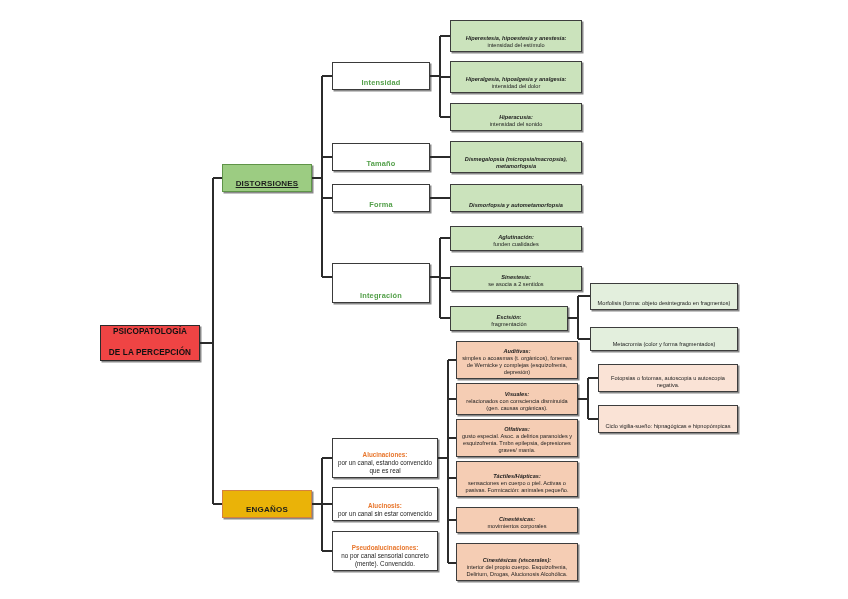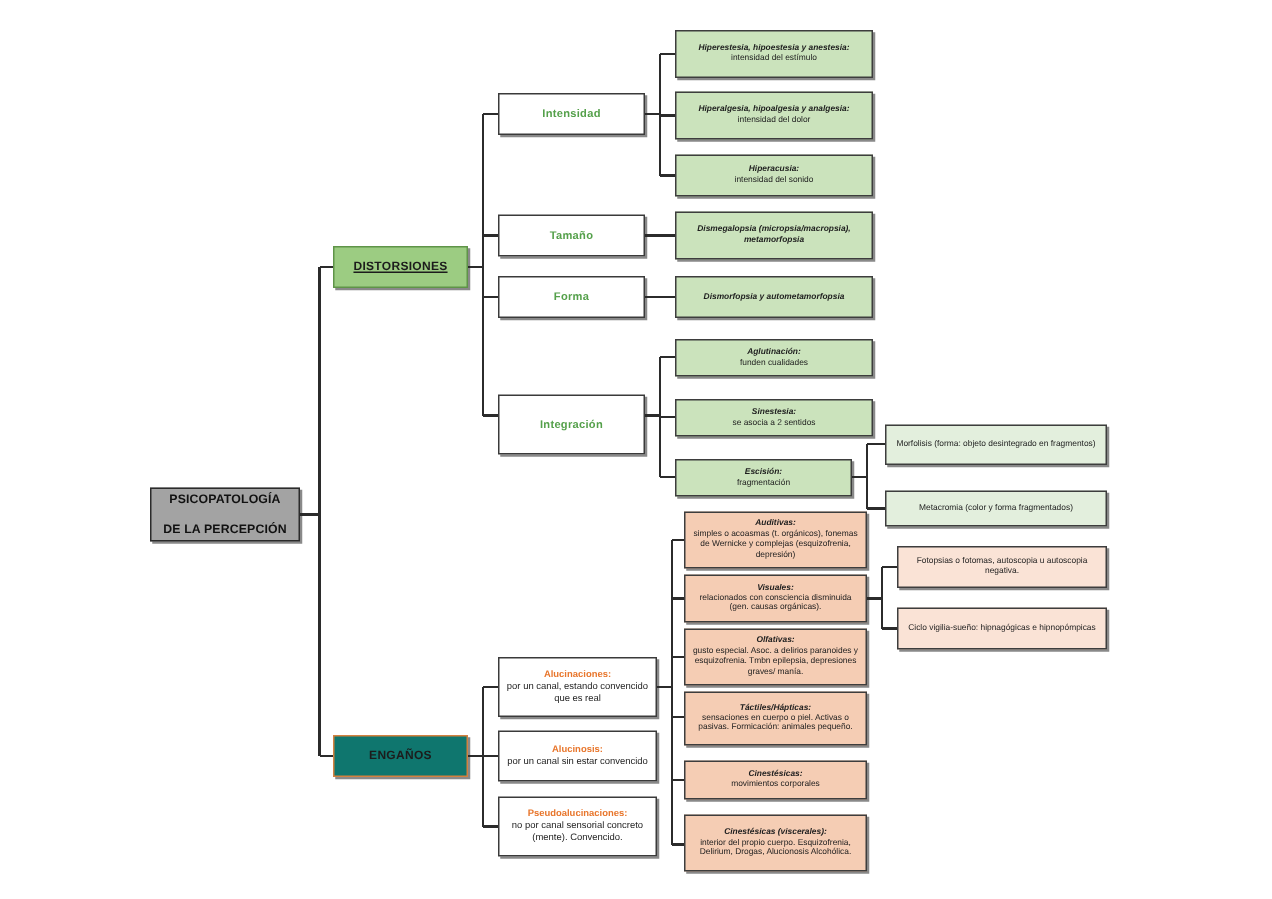--- a/index.html
+++ b/index.html
@@ -6,41 +6,41 @@
   body{
     font-family:"Liberation Sans", sans-serif;
     width:848px;height:599px;position:relative;overflow:hidden;
     -webkit-font-smoothing:antialiased;
   }
   #canvas{position:absolute;left:0;top:0;width:848px;height:599px;}
   svg.lines{position:absolute;left:0;top:0;width:848px;height:599px;pointer-events:none;}
 
   .node{
     position:absolute;box-sizing:border-box;
-    display:flex;align-items:center;justify-content:center;
+    display:flex;align-items:flex-end;justify-content:center;
     text-align:center;border:1px solid #3a3a3a;
     box-shadow:1.5px 1.5px 0 rgba(40,40,40,0.55);
     padding:2px 4px;line-height:1.25;
     overflow:hidden;
   }
   .node span{display:block;width:100%;}
 
   
   .root{
-    background:#a3a3a3;border:1px solid #2b2b2b;
+    background:#ef4444;border:1px solid #2b2b2b;
     font-weight:bold;font-size:8.2px;color:#111;letter-spacing:.1px;
   }
   
   .cat-green{
     background:#9ccc82;border:1px solid #5f9448;
     font-weight:bold;font-size:8px;color:#1c1c1c;letter-spacing:.2px;text-decoration:underline;
   }
   
   .cat-orange{
-    background:#0f766e;border:1px solid #d4813f;
+    background:#eab308;border:1px solid #d4813f;
     font-weight:bold;font-size:8px;color:#1c1c1c;letter-spacing:.2px;
   }
   
   .sub-white{
     background:#ffffff;border:1px solid #3a3a3a;
     font-size:7.4px;color:#54a04a;font-weight:bold;letter-spacing:.2px;
   }
   
   .leaf-green{
     background:#cbe3bc;border:1px solid #3d3d3d;

